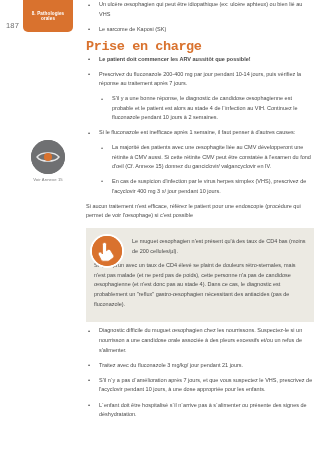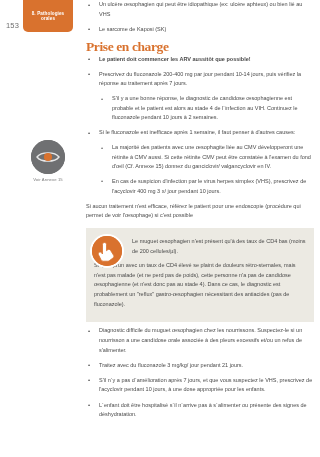--- a/index.html
+++ b/index.html
@@ -87,21 +87,21 @@
 
   
   .content {
     position: absolute;
     left: 86px;
     top: 0;
     width: 228px;
   }
 
   h2.section-title {
-    font-family: Liberation Serif, serif;
+    font-family: Liberation Mono, monospace;
     font-size: 13.5px;
     font-weight: bold;
     color: #d9722e;
     margin: 0;
     letter-spacing: -0.4px;
     line-height: 1.1;
   }
   .title-prise { margin-top: 8px; margin-bottom: 7px; }
   .title-enfants { margin-top: 12px; margin-bottom: 7px; }
 
@@ -191,21 +191,21 @@
   }
   .callout-badge svg { display: block; }
 </style>
 </head>
 <body>
 
 <div class="page">
 
   <div class="left-col">
 
-    <div class="folio">153</div>
+    <div class="folio">187</div>
 
     <div class="chapter-tab">
       <div class="tab-line">8. Pathologies</div>
       <div class="tab-line">orales</div>
     </div>
 
     <div class="annexe-block">
       <div class="eye-badge">
         <svg width="34" height="34" viewBox="0 0 34 34" aria-hidden="true">
           <circle cx="17" cy="17" r="17" fill="#6f7072"></circle>

